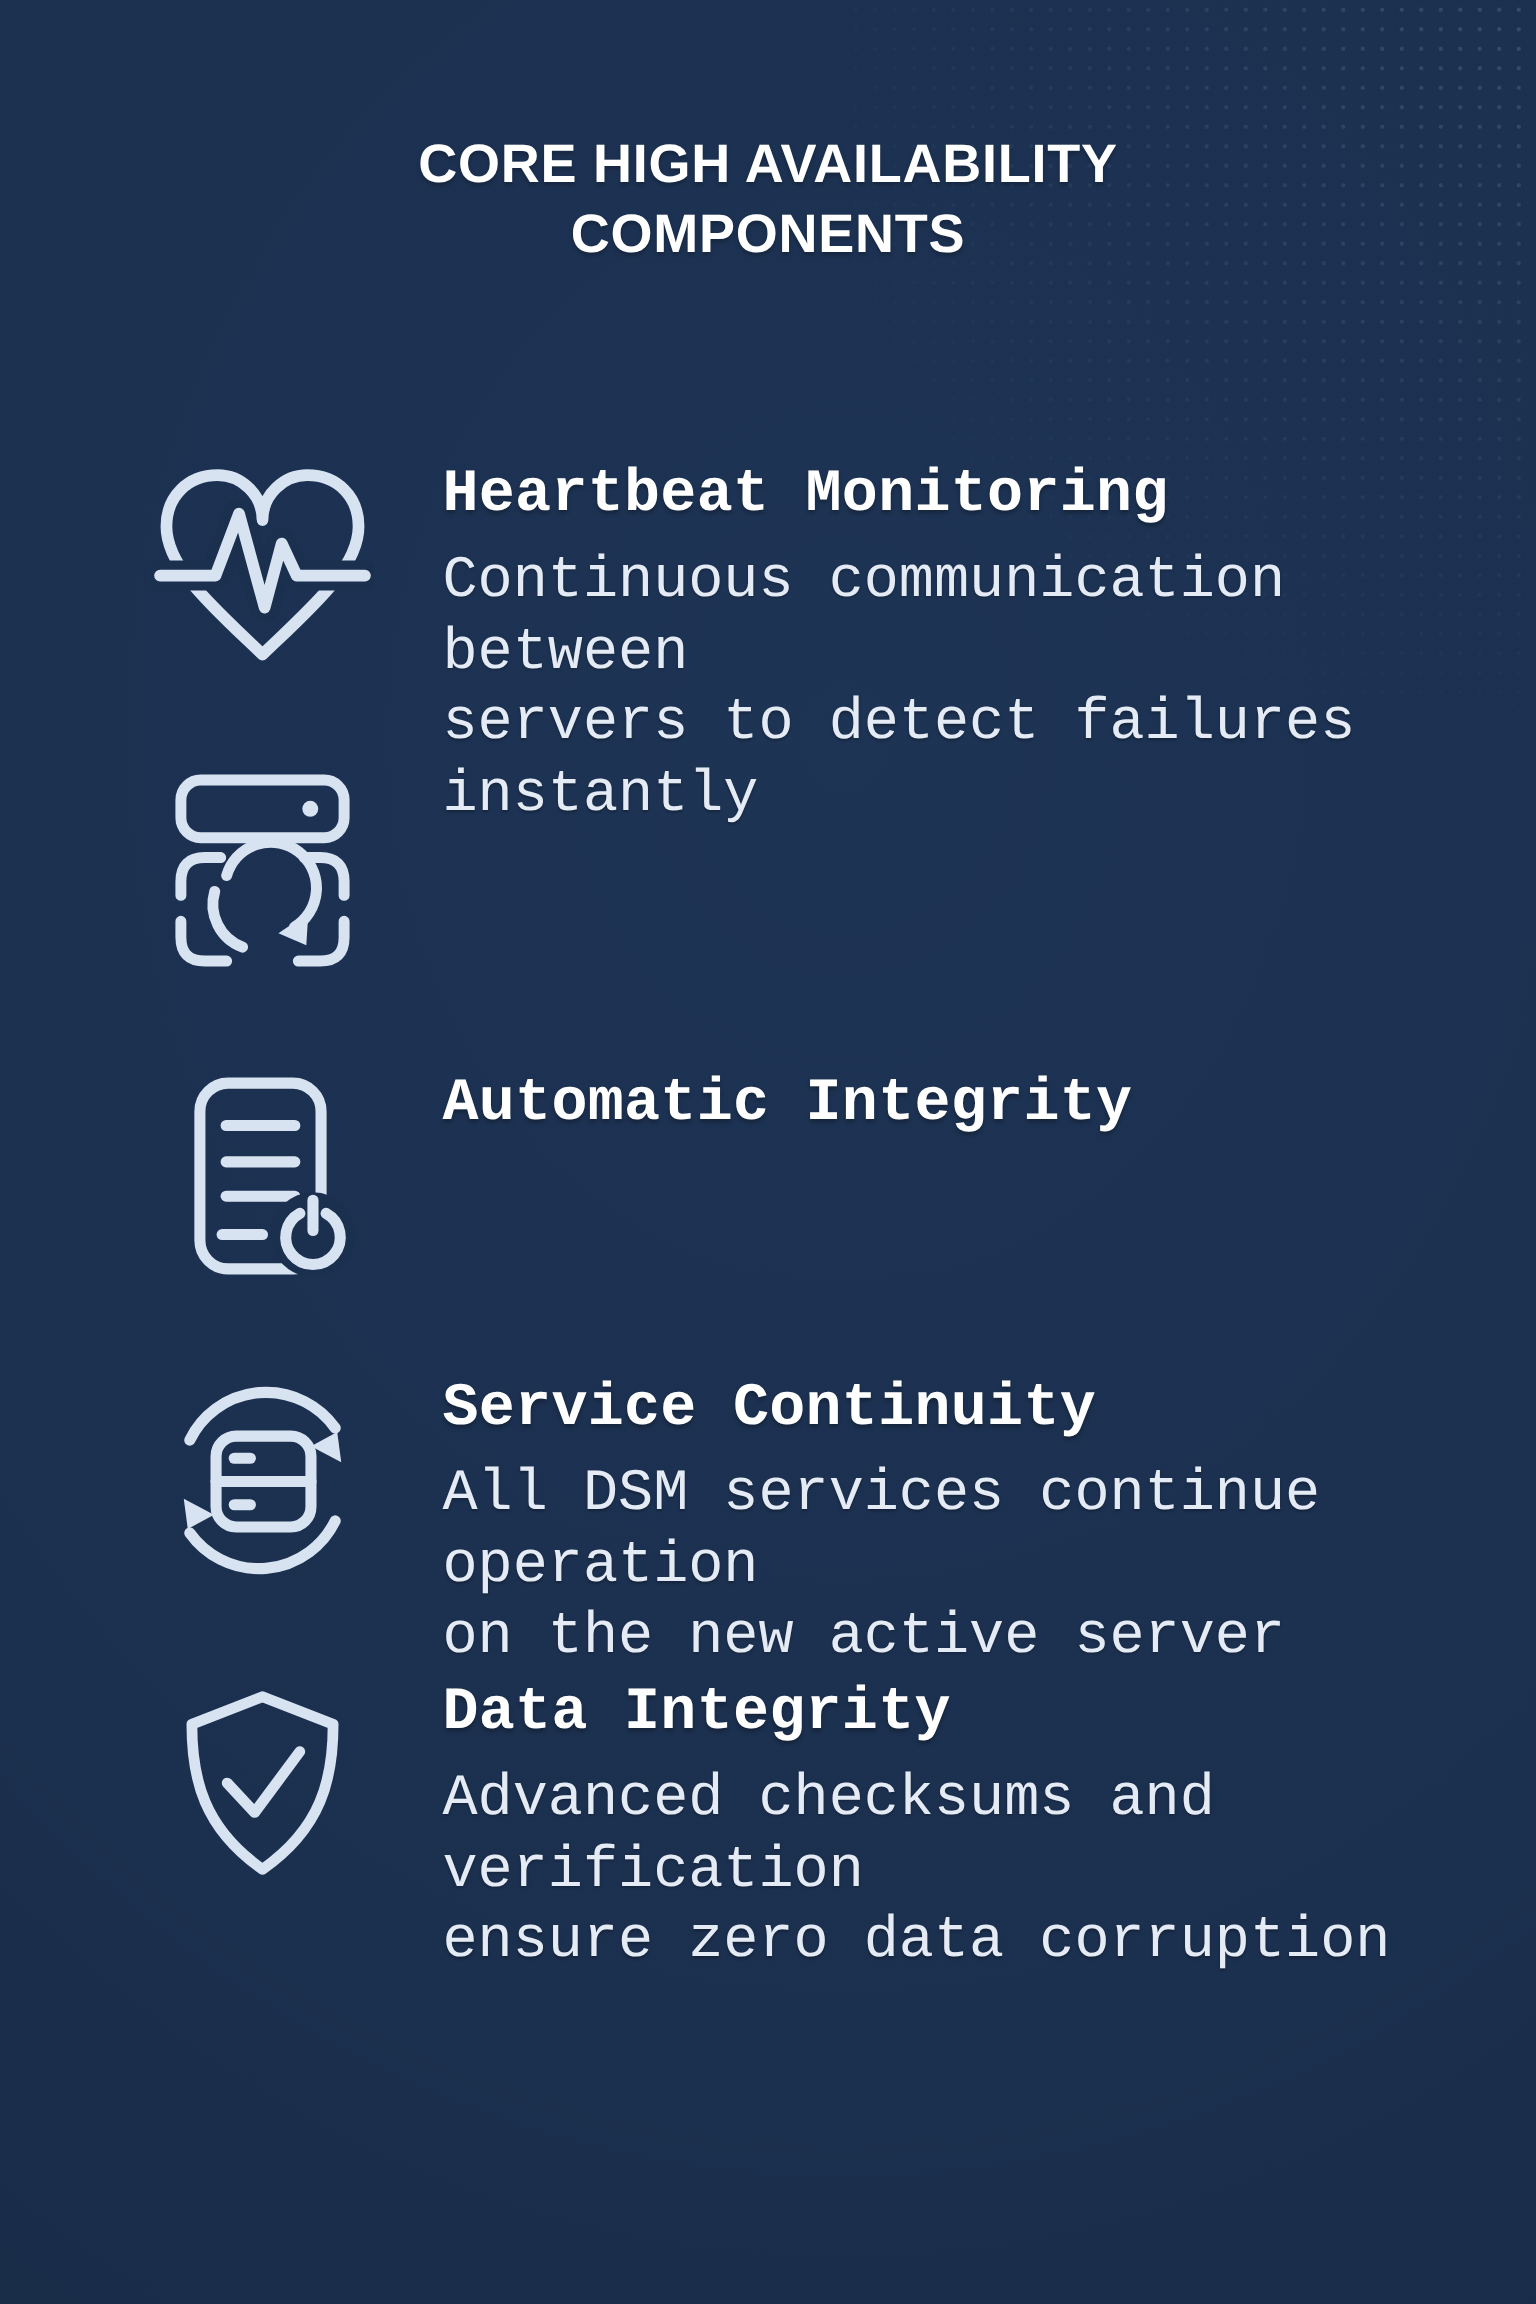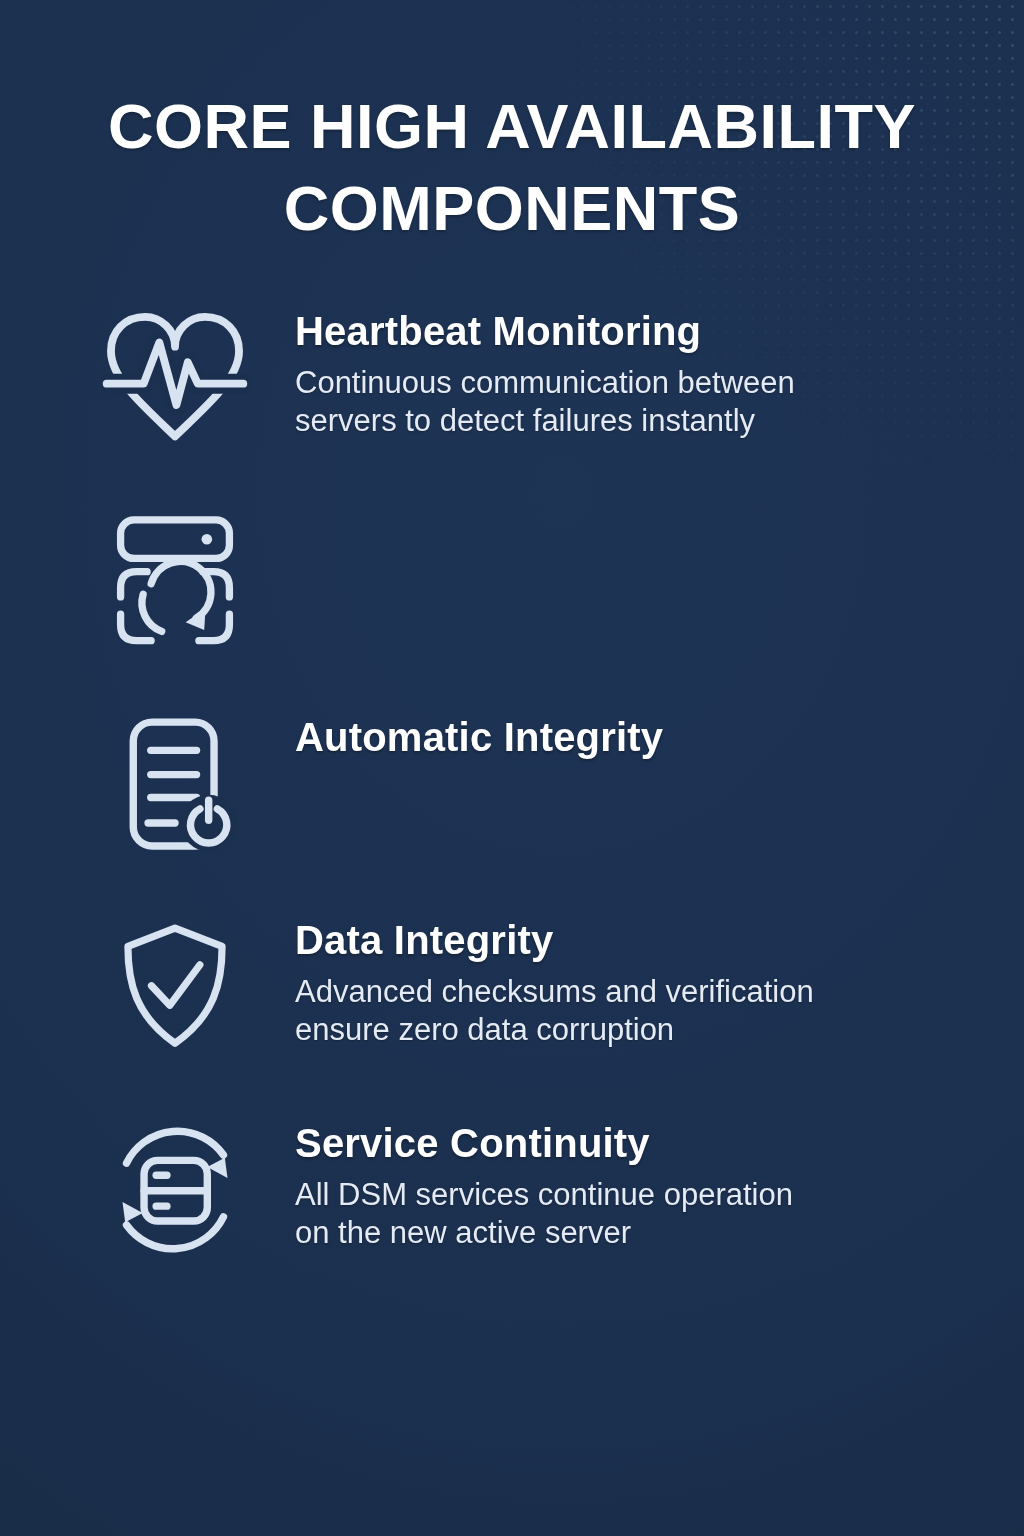--- a/index.html
+++ b/index.html
@@ -19,57 +19,58 @@
     background-image:radial-gradient(circle, rgba(150,180,215,0.22) 1.1px, transparent 1.7px);
     background-size:13px 13px;
     -webkit-mask-image:radial-gradient(circle at 100% 0%, #000 0%, transparent 72%);
     mask-image:radial-gradient(circle at 100% 0%, #000 0%, transparent 72%);
     pointer-events:none;
   }
   .title {
     position:relative;
     padding-top:86px;
     text-align:center;
-    font-size:63px;
+    font-size:36px;
     font-weight:bold;
     letter-spacing:0.5px;
     line-height:1.3;
     white-space:pre-line;
     color:#ffffff;
     text-shadow:0 2px 3px rgba(0,0,0,0.25);
   }
   .items {
     position:absolute;
     top:303px; left:100px; right:70px;
   }
   .item {
     display:flex;
     align-items:flex-start;
     column-gap:45px;
     height:151px;
     margin-bottom:52px;
+    font-family:Liberation Mono, monospace;
   }
   .icon-box {
     flex:0 0 150px;
     height:150px;
     display:flex; align-items:center; justify-content:center;
   }
   .icon-box svg { display:block; }
   .item-text { padding-top:4px; }
   .item-title {
     font-size:40px;
     font-weight:bold;
     color:#ffffff;
     line-height:1.2;
     letter-spacing:0.2px;
     text-shadow:0 2px 3px rgba(0,0,0,0.3);
   }
   .item-desc {
     margin-top:9px;
-    font-size:31px;
+    font-size:39px;
     font-weight:normal;
     color:#e4ebf5;
     line-height:1.22;
     white-space:pre-line;
     text-shadow:0 1px 2px rgba(0,0,0,0.3);
   }
 </style>
 </head>
 <body>
 
@@ -126,46 +127,46 @@
         </svg>
       </div>
       <div class="item-text">
         <div class="item-title">Automatic Integrity</div>
       </div>
     </div>
 
 
     <div class="item">
       <div class="icon-box">
-        <svg width="136" height="140" viewBox="0 0 104 104" fill="none" stroke="#d8e3f1" stroke-width="5.5" stroke-linecap="round" stroke-linejoin="round">
-          <path d="M52 7 L16 21 C16 49 22 74 52 95 C82 74 88 49 88 21 Z"></path>
-          <polyline points="34,51 48,66 71,35"></polyline>
-        </svg>
-      </div>
-      <div class="item-text">
-        <div class="item-title">Data Integrity</div>
-        <div class="item-desc">Advanced checksums and verification
-ensure zero data corruption</div>
-      </div>
-    </div>
-
-    <div class="item">
-      <div class="icon-box">
         <svg width="140" height="140" viewBox="0 0 104 104" fill="none" stroke="#d8e3f1" stroke-width="5.5" stroke-linecap="round" stroke-linejoin="round">
           <path d="M16 32 A42 42 0 0 1 88 26"></path>
           <path d="M91 43 L89 28 L76 35 Z" fill="#d8e3f1" stroke="none"></path>
           <path d="M88 72 A42 42 0 0 1 16 78"></path>
           <path d="M13 61 L15 76 L28 69 Z" fill="#d8e3f1" stroke="none"></path>
           <rect x="29" y="30" width="47" height="45" rx="10"></rect>
           <line x1="29" y1="52.5" x2="76" y2="52.5"></line>
           <line x1="38" y1="41" x2="46" y2="41"></line>
           <line x1="38" y1="64" x2="46" y2="64"></line>
         </svg>
       </div>
       <div class="item-text">
         <div class="item-title">Service Continuity</div>
         <div class="item-desc">All DSM services continue operation
 on the new active server</div>
       </div>
     </div>
 
+    <div class="item">
+      <div class="icon-box">
+        <svg width="136" height="140" viewBox="0 0 104 104" fill="none" stroke="#d8e3f1" stroke-width="5.5" stroke-linecap="round" stroke-linejoin="round">
+          <path d="M52 7 L16 21 C16 49 22 74 52 95 C82 74 88 49 88 21 Z"></path>
+          <polyline points="34,51 48,66 71,35"></polyline>
+        </svg>
+      </div>
+      <div class="item-text">
+        <div class="item-title">Data Integrity</div>
+        <div class="item-desc">Advanced checksums and verification
+ensure zero data corruption</div>
+      </div>
+    </div>
+
   </div>
 </div>
 
 </body></html>

